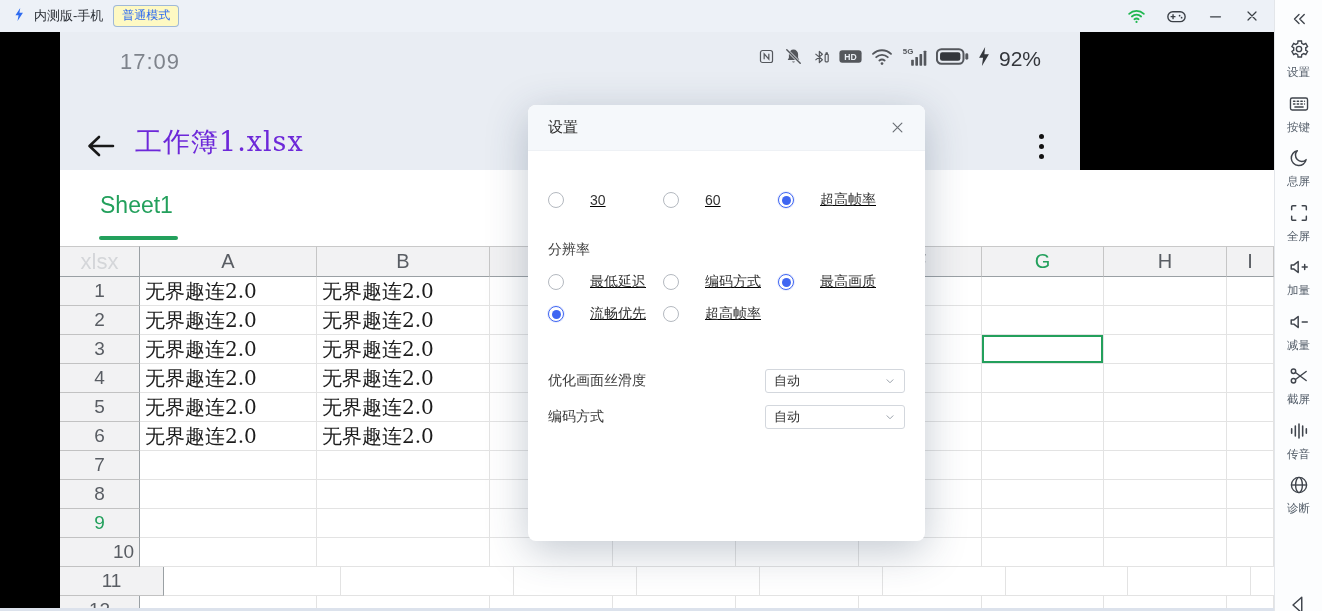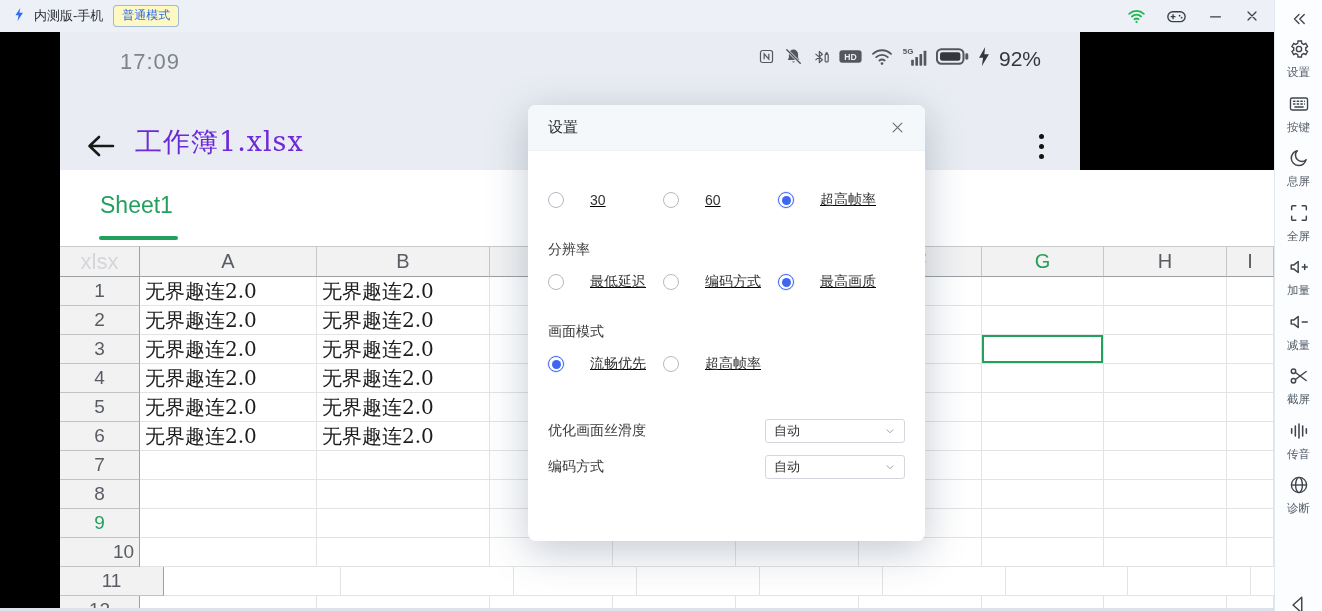--- a/index.html
+++ b/index.html
@@ -406,21 +406,20 @@
         <span class="opt">
           <span class="radio"></span>
           <span class="opt-lb">编码方式</span>
           </span>
         <span class="opt sel">
           <span class="radio"></span>
           <span class="opt-lb">最高画质</span>
           </span>
       </div>
 
-      <div class="sec-label">画面模式</div>
       <div class="radio-row">
         <span class="opt sel">
           <span class="radio"></span>
           <span class="opt-lb">流畅优先</span>
           </span>
         <span class="opt">
           <span class="radio"></span>
           <span class="opt-lb">超高帧率</span>
           </span>
       </div>

